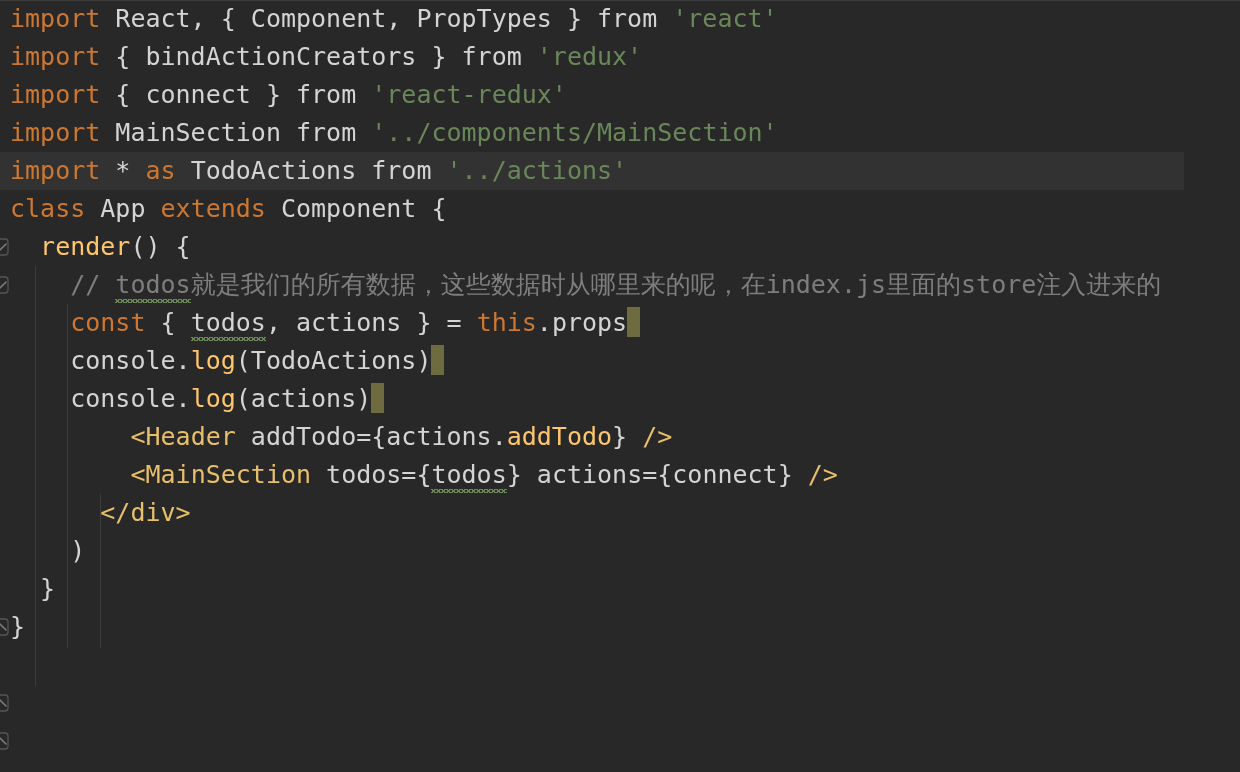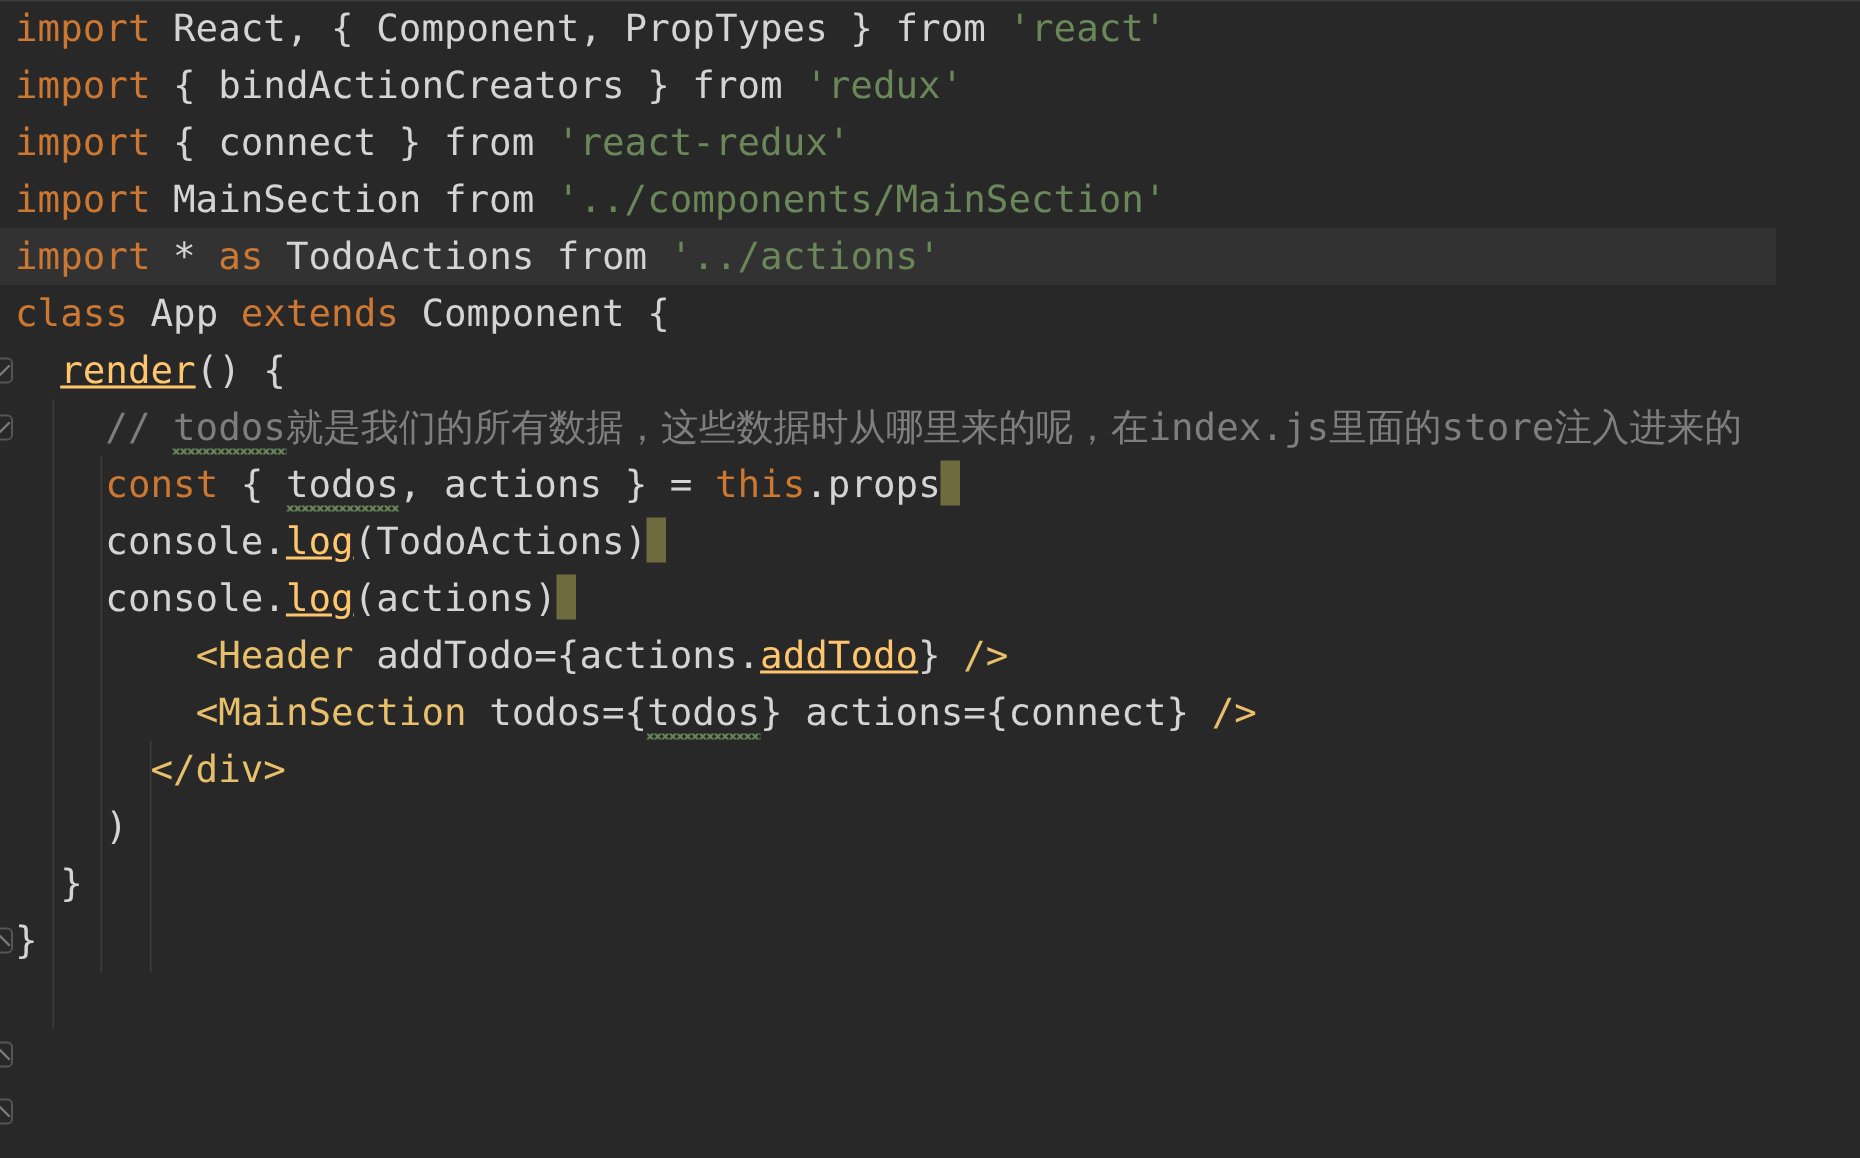--- a/index.html
+++ b/index.html
@@ -53,21 +53,21 @@
   }
   .line.current {
     background: #323232;
   }
   
   .kw       { color: #cc7832; }
   .plain    { color: #d4d4d4; }
   .str      { color: #6a8759; }
   .comment  { color: #7e7e7e; }
   .tag      { color: #e8bf6a; }
-  .method   { color: #ffc66d; text-decoration: underline; }
+  .method   { color: #ffc66d; }
   
   .squiggle {
     position: relative;
     text-decoration: none;
   }
   .squiggle::after {
     content: "";
     position: absolute;
     left: 0; right: 0;
     bottom: -4px;

